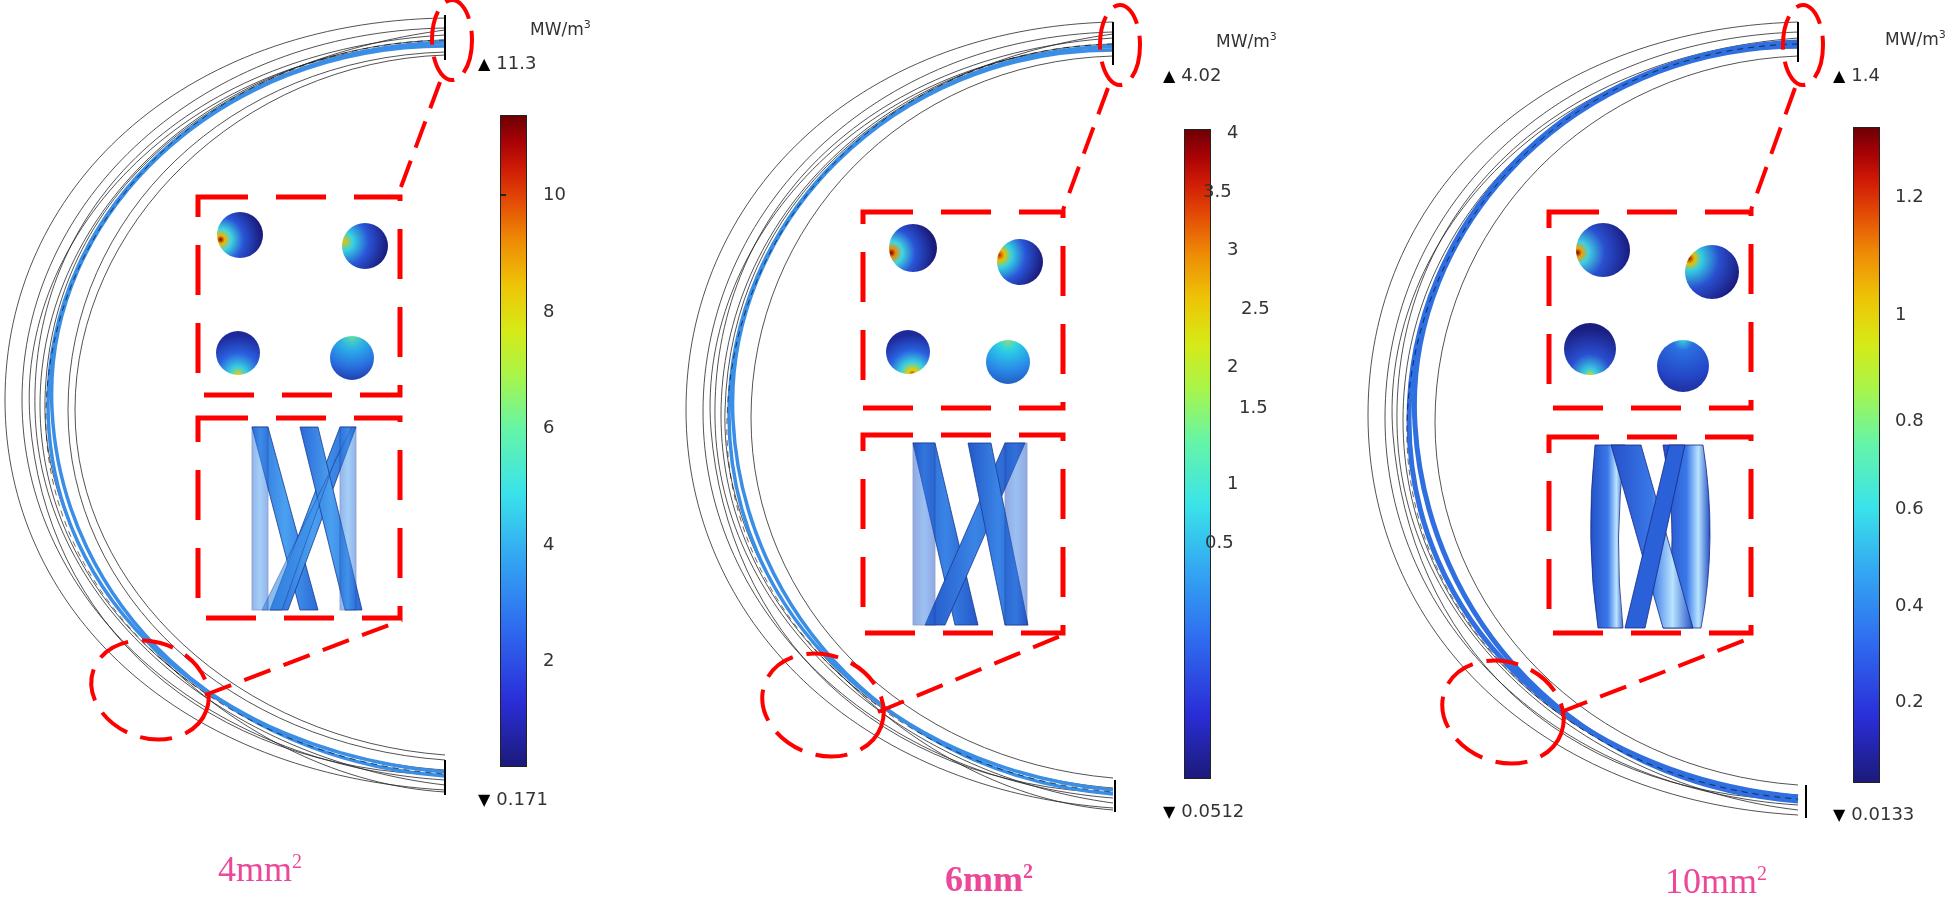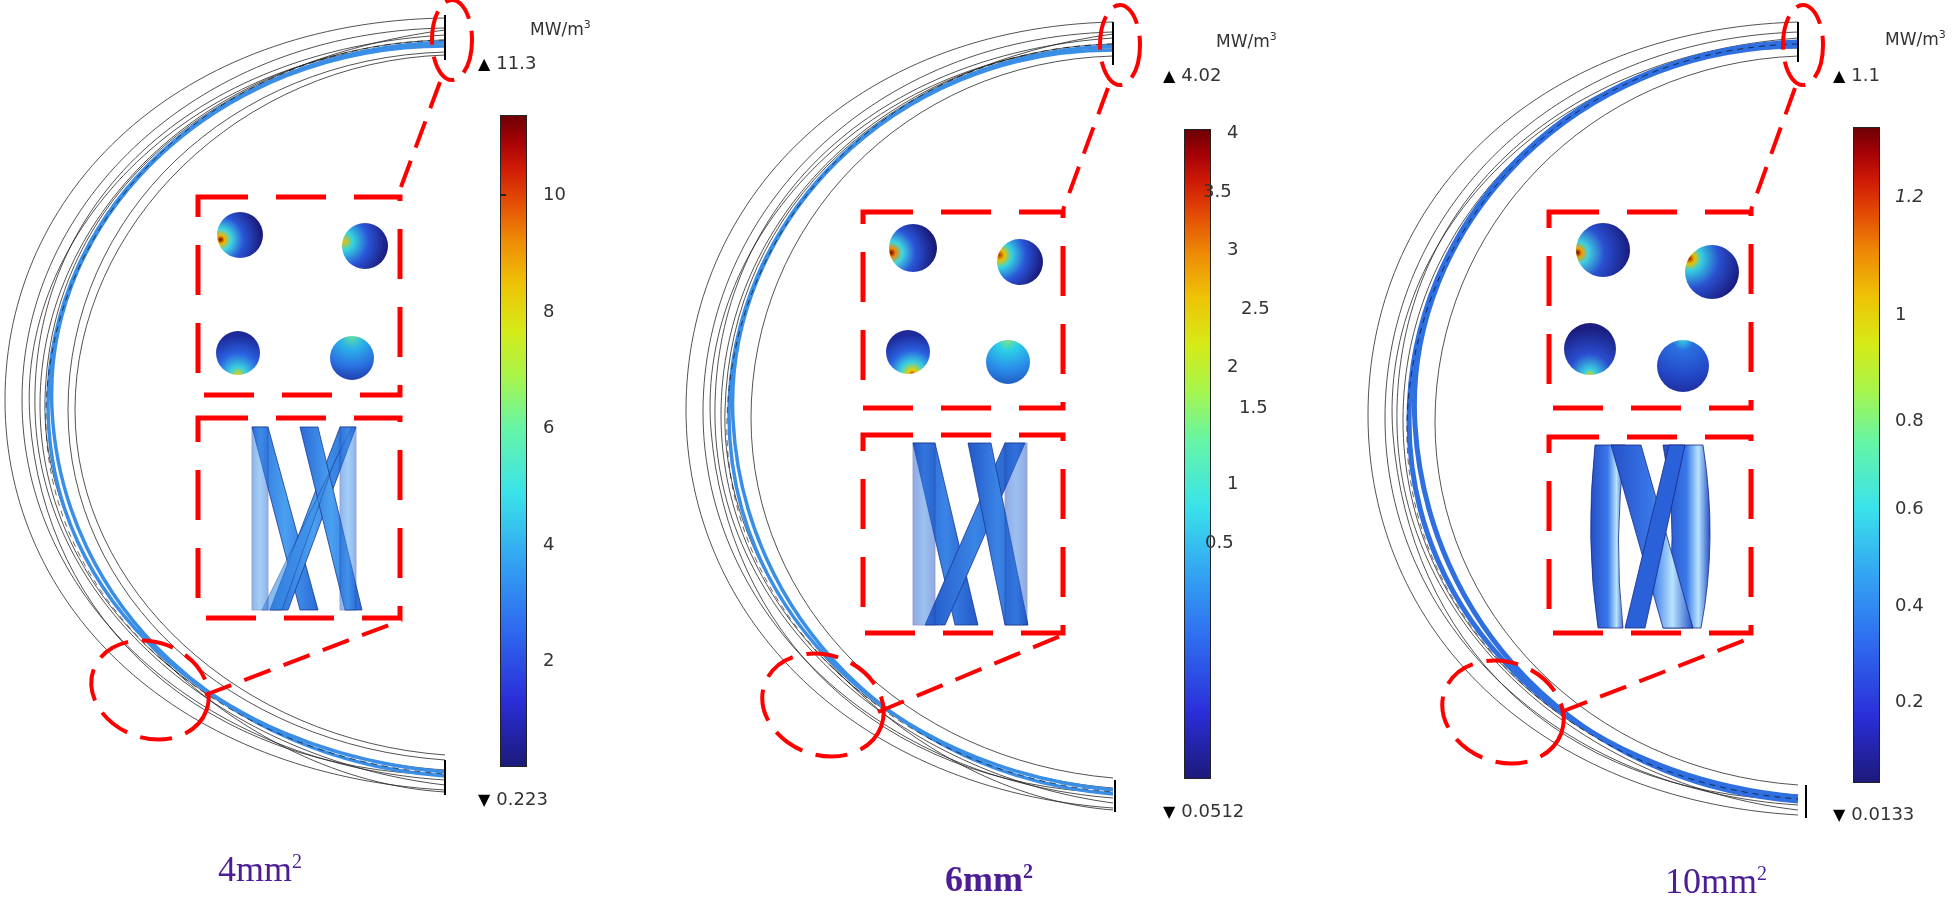--- a/index.html
+++ b/index.html
@@ -7,21 +7,21 @@
   .panel { position:absolute; top:0; height:900px; }
   .panel svg.geom { position:absolute; left:0; top:0; }
   .unit { position:absolute; font-size:17px; color:#333; white-space:nowrap; }
   .unit sup { font-size:11px; }
   .maxlbl, .minlbl { position:absolute; font-size:18px; color:#333; white-space:nowrap; }
   .maxlbl .tri, .minlbl .tri { color:#000; font-size:16px; margin-right:6px; }
   .cbar { position:absolute; width:27px; border:1.5px solid #222; box-sizing:border-box;
     background:linear-gradient(to top,#1c1a7a 0%,#2a2ed8 10%,#2f6ff0 22%,#33a6f2 32%,#3ae3ea 42%,#66f5a6 52%,#a8f54a 60%,#d6ea17 67%,#eec406 74%,#ee8a06 81%,#e34a05 87%,#cf1a06 92%,#a80206 96%,#6e0004 100%); }
   .tick { position:absolute; font-size:18px; color:#333; white-space:nowrap; }
   .tickmark { position:absolute; height:1.5px; width:6px; background:#222; }
-  .caption { position:absolute; font-family:"Liberation Serif", serif; font-size:36px; color:#4c1d95; white-space:nowrap; }
+  .caption { position:absolute; font-family:"Liberation Serif", serif; font-size:36px; color:#ec4899; white-space:nowrap; }
   .caption sup { font-size:20px; vertical-align:super; line-height:0; }
 </style>
 </head>
 <body>
 
 <div class="panel" style="left:0;width:660px;">
   <svg class="geom" width="660" height="900">
     <g fill="none" stroke="#000" stroke-width="0.8" opacity="0.85">
       <path d="M445,18 C180,22 5,190 5,400 C5,610 180,775 445,790"></path>
       <path d="M445,28 C200,32 22,200 22,400 C22,600 200,765 445,780"></path>
@@ -99,21 +99,21 @@
   </svg>
   <div class="unit" style="left:530px;top:18px;"><span>MW/m</span><sup>3</sup></div>
   <div class="maxlbl" style="left:478px;top:52px;"><span class="tri">▲</span><span>11.3</span></div>
   <div class="cbar" style="left:500px;top:115px;height:652px;"></div>
   <div class="tickmark" style="left:500px;top:194px;"></div>
   <div class="tick" style="left:543px;top:183px;">10</div>
   <div class="tick" style="left:543px;top:300px;">8</div>
   <div class="tick" style="left:543px;top:416px;">6</div>
   <div class="tick" style="left:543px;top:533px;">4</div>
   <div class="tick" style="left:543px;top:649px;">2</div>
-  <div class="minlbl" style="left:478px;top:788px;"><span class="tri">▼</span><span>0.223</span></div>
+  <div class="minlbl" style="left:478px;top:788px;"><span class="tri">▼</span><span>0.171</span></div>
   <div class="caption" style="left:218px;top:848px;"><span>4mm</span><sup>2</sup></div>
 </div>
 
 <div class="panel" style="left:683px;width:660px;">
   <svg class="geom" width="660" height="900">
     <g fill="none" stroke="#000" stroke-width="0.8" opacity="0.85">
       <path d="M430,22 C170,28 3,200 3,410 C3,620 175,790 430,808"></path>
       <path d="M430,32 C190,38 20,210 20,412 C20,615 195,780 430,798"></path>
       <path d="M430,44 C205,50 38,218 38,415 C38,610 205,770 430,788"></path>
       <path d="M430,56 C220,62 68,225 68,418 C68,605 220,760 430,778"></path>
@@ -257,23 +257,23 @@
     <circle cx="227" cy="349" r="26" fill="url(#hotB3)"></circle>
     <circle cx="320" cy="366" r="26" fill="url(#hotT3)"></circle>
     <g stroke="#1a2a80" stroke-width="0.8">
       <path d="M232,445 Q222,540 235,628 L260,628 Q250,540 262,445 Z" fill="url(#braid3)"></path>
       <path d="M300,445 Q318,540 300,628 L338,628 Q355,540 340,445 Z" fill="url(#braid3)"></path>
       <path d="M248,445 L300,628 L330,628 L278,445 Z" fill="url(#braid3)"></path>
       <path d="M306,445 L262,628 L282,628 L322,445 Z" fill="#2a60d8"></path>
     </g>
   </svg>
   <div class="unit" style="left:522px;top:28px;"><span>MW/m</span><sup>3</sup></div>
-  <div class="maxlbl" style="left:470px;top:64px;"><span class="tri">▲</span><span>1.1</span></div>
+  <div class="maxlbl" style="left:470px;top:64px;"><span class="tri">▲</span><span>1.4</span></div>
   <div class="cbar" style="left:490px;top:127px;height:656px;"></div>
-  <div class="tick" style="left:532px;top:185px;font-style:italic;">1.2</div>
+  <div class="tick" style="left:532px;top:185px;">1.2</div>
   <div class="tick" style="left:532px;top:303px;">1</div>
   <div class="tick" style="left:532px;top:409px;">0.8</div>
   <div class="tick" style="left:532px;top:497px;">0.6</div>
   <div class="tick" style="left:532px;top:594px;">0.4</div>
   <div class="tick" style="left:532px;top:690px;">0.2</div>
   <div class="minlbl" style="left:470px;top:803px;"><span class="tri">▼</span><span>0.0133</span></div>
   <div class="caption" style="left:302px;top:860px;"><span>10mm</span><sup>2</sup></div>
 </div>
 
 </body></html>

